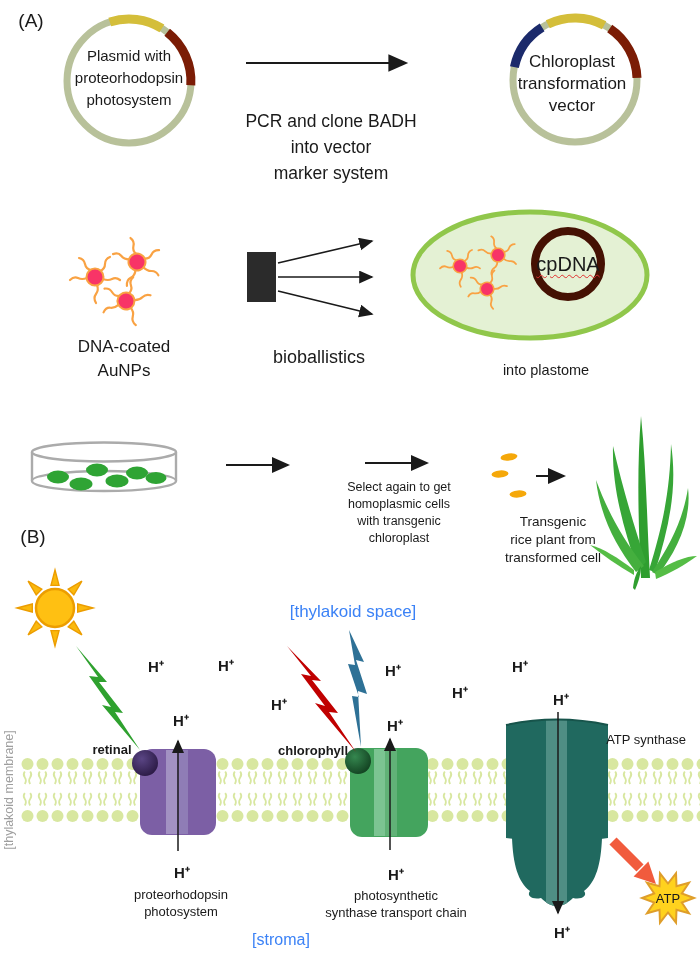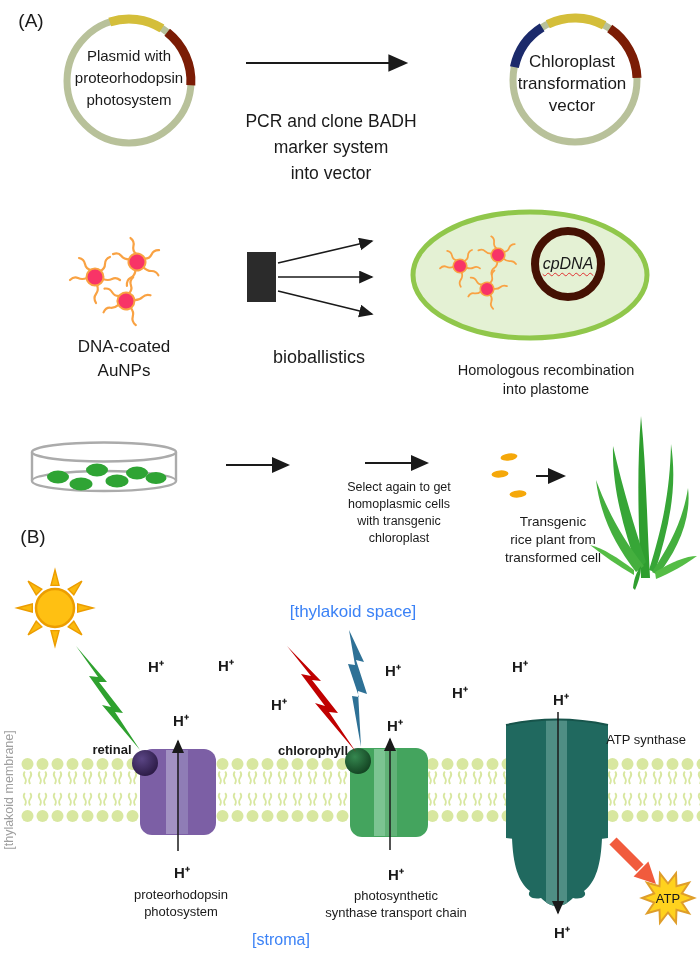--- a/index.html
+++ b/index.html
@@ -7,22 +7,22 @@
           font-family:"Liberation Sans",sans-serif;color:#1a1a1a;}
   #bg{position:absolute;left:0;top:0;}
   .txt{position:absolute;text-align:center;transform:translateX(-50%);white-space:nowrap;line-height:1.35;}
   .panel-label{font-size:19px;}
   .sm13{font-size:13px;}
   .gray{color:#3b82f6;}
   .hp{position:absolute;transform:translate(-50%,-50%);font-size:15px;font-weight:600;white-space:nowrap;}
   .cap{position:absolute;transform:translateX(-50%);text-align:center;}
   .cap div{white-space:nowrap;}
   .memlabel{position:absolute;transform:translate(-50%,-50%) rotate(-90deg);font-size:12.5px;color:#9e9e9e;white-space:nowrap;}
-  .cpdna{position:absolute;transform:translate(-50%,-50%);font-size:16px;
-         text-decoration:underline wavy #e03030 1px;text-underline-offset:3px;font-style:italic;}
+  .cpdna{position:absolute;transform:translate(-50%,-50%);font-size:20px;
+         text-decoration:underline wavy #e03030 1px;text-underline-offset:3px;}
   .bold{font-weight:400;}
 </style>
 </head>
 <body>
 
 <div id="canvas">
 
 <svg id="bg" width="700" height="957" viewBox="0 0 700 957">
   <defs>
     <marker id="ah" markerWidth="11" markerHeight="9" refX="8" refY="4" orient="auto">
@@ -209,41 +209,40 @@
 <div class="txt panel-label" style="left:31px;top:8px;">(A)</div>
 
 <div class="cap" style="left:129px;top:45px;font-size:15px;line-height:22px;">
   <div>Plasmid with</div>
   <div>proteorhodopsin</div>
   <div>photosystem</div>
 </div>
 
 <div class="cap" style="left:331px;top:84px;font-size:17.5px;line-height:26px;margin-top:24px;">
   <div>PCR and clone BADH</div>
+  <div>into vector</div>
   <div>marker system</div>
-  <div>into vector</div>
 </div>
 
 <div class="cap" style="left:572px;top:51px;font-size:17px;line-height:22px;">
   <div>Chloroplast</div>
   <div>transformation</div>
   <div>vector</div>
 </div>
 
 <div class="cap" style="left:124px;top:335px;font-size:17px;line-height:24px;">
   <div>DNA-coated</div>
   <div>AuNPs</div>
 </div>
 
 <div class="txt" style="left:319px;top:345px;font-size:18px;">bioballistics</div>
 
 <div class="cpdna" style="left:568px;top:264px;">cpDNA</div>
 
 <div class="cap" style="left:546px;top:361px;font-size:14.5px;line-height:19px;">
-  <div>Homologous recombination</div>
   <div>into plastome</div>
 </div>
 
 <div class="txt panel-label" style="left:33px;top:524px;">(B)</div>
 
 
 <div class="cap" style="left:399px;top:479px;font-size:12.5px;line-height:17px;">
   <div>Select again to get</div>
   <div>homoplasmic cells</div>
   <div>with transgenic</div>

